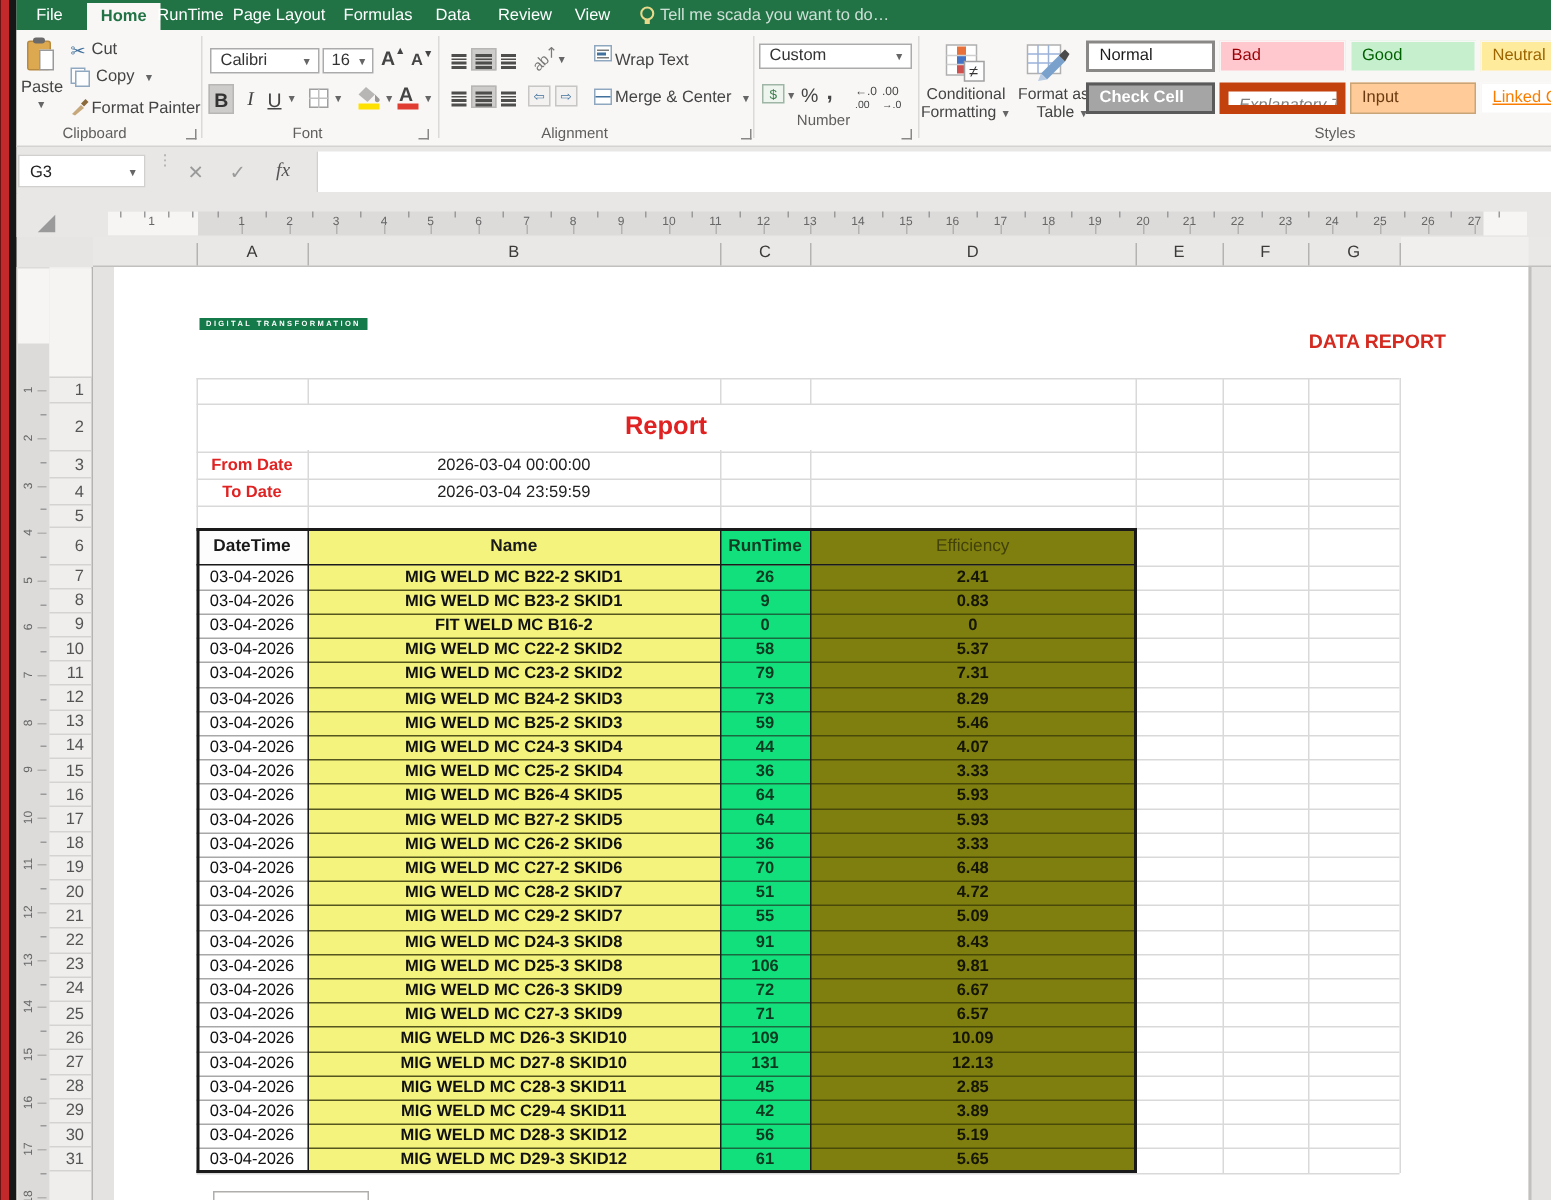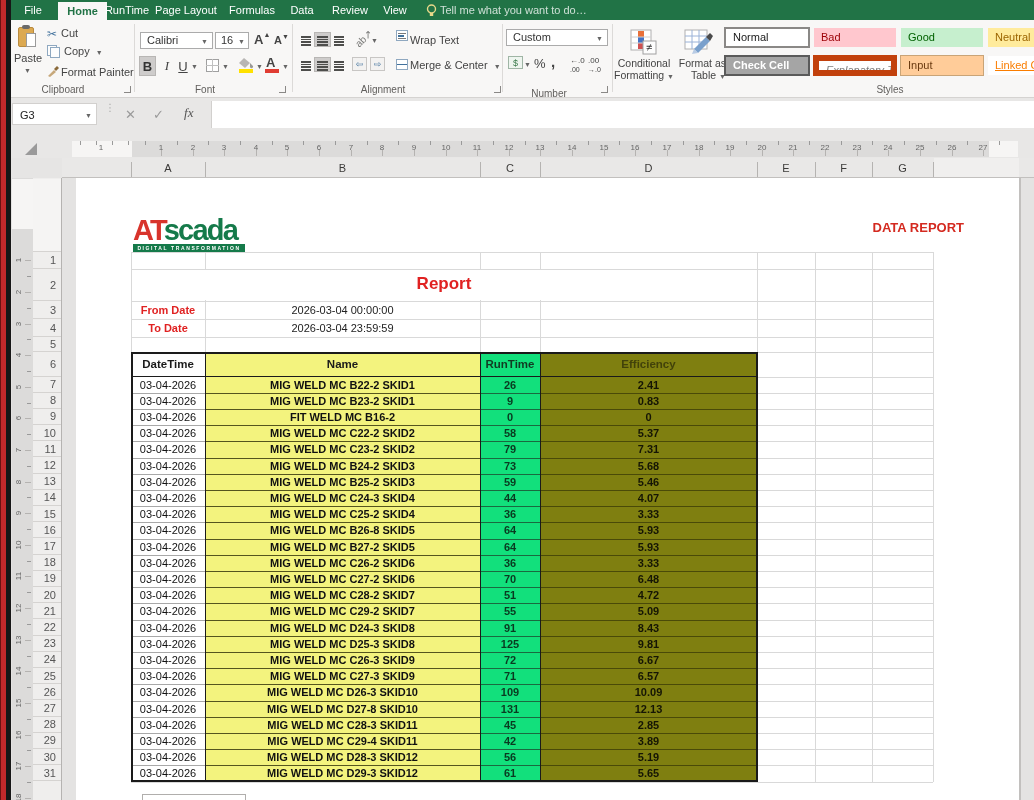--- a/index.html
+++ b/index.html
@@ -23,21 +23,21 @@
 <div class="ab" style="left:67px;top:0;width:120px;height:20px;color:#fff;font-size:11px;font-weight:400;text-align:center;line-height:20px">RunTime</div>
 <div class="ab" style="left:126px;top:0;width:120px;height:20px;color:#fff;font-size:11px;font-weight:400;text-align:center;line-height:20px">Page Layout</div>
 <div class="ab" style="left:192px;top:0;width:120px;height:20px;color:#fff;font-size:11px;font-weight:400;text-align:center;line-height:20px">Formulas</div>
 <div class="ab" style="left:242px;top:0;width:120px;height:20px;color:#fff;font-size:11px;font-weight:400;text-align:center;line-height:20px">Data</div>
 <div class="ab" style="left:290px;top:0;width:120px;height:20px;color:#fff;font-size:11px;font-weight:400;text-align:center;line-height:20px">Review</div>
 <div class="ab" style="left:335px;top:0;width:120px;height:20px;color:#fff;font-size:11px;font-weight:400;text-align:center;line-height:20px">View</div>
 <svg class="ab" style="left:426px;top:4px" width="11" height="13">
     <circle cx="5.5" cy="5" r="4" fill="none" stroke="#e8d98a" stroke-width="1.4"></circle>
     <rect x="3.8" y="9" width="3.4" height="3" fill="#e8d98a"></rect>
   </svg>
-<div class="ab" style="left:440px;top:0;width:300px;height:20px;color:rgba(255,255,255,.78);font-size:11px;line-height:21px">Tell me what you want to do…</div>
+<div class="ab" style="left:440px;top:0;width:300px;height:20px;color:rgba(255,255,255,.78);font-size:11px;line-height:21px">Tell me scada you want to do…</div>
 <div class="ab" style="left:11px;top:20px;width:1023px;height:78px;background:#f8f7f6;border-bottom:1px solid #d5d3d1"></div>
 <div class="sep" style="left:134px;top:24px;height:68px"></div>
 <div class="sep" style="left:292px;top:24px;height:68px"></div>
 <div class="sep" style="left:502px;top:24px;height:68px"></div>
 <div class="sep" style="left:612px;top:24px;height:68px"></div>
 <div class="ab" style="left:18px;top:27px;width:16px;height:20px;background:#dca951;border:1px solid #b88a3e;border-radius:2px"></div>
 <div class="ab" style="left:22px;top:25px;width:8px;height:4px;background:#6a6a6a;border-radius:2px"></div>
 <div class="ab" style="left:26px;top:33px;width:10px;height:14px;background:#fff;border:1px solid #9a9a9a"></div>
 <div class="ab" style="left:13px;top:52px;width:30px;height:12px;color:#444;font-size:11px;text-align:center">Paste</div>
 <div class="ab" style="left:24px;top:67px;width:8px;height:6px;color:#666;font-size:7px">▼</div>
@@ -128,21 +128,21 @@
 <div class="ab" style="left:410px;top:59px;color:#444;font-size:11px">Merge &amp; Center&nbsp;&nbsp;<span style="font-size:7px;color:#666">▼</span></div>
 <div class="glab" style="left:352px;top:84px;width:62px">Alignment</div>
 <div class="ab" style="left:494px;top:86px;width:7px;height:7px;border-right:1px solid #8a8886;border-bottom:1px solid #8a8886"></div>
 <div class="cb" style="left:506px;top:29px;width:102px;height:17px;line-height:15px;padding-left:6px">Custom<span style="position:absolute;right:4px;top:1px;font-size:7px;color:#666">▼</span></div>
 <div class="ab" style="left:508px;top:56px;width:15px;height:13px;border:1px solid #9fb5a5;background:#eef5ef;color:#3a7a4a;font-size:9px;text-align:center;line-height:12px">$</div>
 <div class="ab" style="left:524px;top:61px;font-size:7px;color:#666">▼</div>
 <div class="ab" style="left:534px;top:56px;color:#444;font-size:13px">%</div>
 <div class="ab" style="left:551px;top:53px;color:#444;font-size:15px;font-weight:600">,</div>
 <div class="ab" style="left:570px;top:56px;color:#444;font-size:8px">←.0<br><span style="font-size:7px">.00</span></div>
 <div class="ab" style="left:588px;top:56px;color:#444;font-size:8px">.00<br><span style="font-size:7px">→.0</span></div>
-<div class="glab" style="left:518px;top:88px;width:62px">Number</div>
+<div class="glab" style="left:518px;top:75px;width:62px">Number</div>
 <div class="ab" style="left:601px;top:86px;width:7px;height:7px;border-right:1px solid #8a8886;border-bottom:1px solid #8a8886"></div>
 <svg class="ab" style="left:630px;top:29px" width="27" height="26">
     <rect x="1" y="1" width="20" height="20" fill="#fff" stroke="#b0b0b0"></rect>
     <rect x="8" y="2" width="6" height="6" fill="#e8703a"></rect>
     <rect x="8" y="8" width="6" height="6" fill="#4472c4"></rect>
     <rect x="8" y="14" width="6" height="6" fill="#d05050"></rect>
     <line x1="1" y1="8" x2="21" y2="8" stroke="#d0d0d0"></line>
     <line x1="1" y1="14" x2="21" y2="14" stroke="#d0d0d0"></line>
     <rect x="13" y="12" width="13" height="13" fill="#fdfdfd" stroke="#a0a0a0"></rect>
     <text x="16" y="22" font-size="11" fill="#333">≠</text>
@@ -416,37 +416,36 @@
 <div class="g" style="left:131px;top:252px;width:1px;height:530px"></div>
 <div class="g" style="left:205px;top:252px;width:1px;height:530px"></div>
 <div class="g" style="left:480px;top:252px;width:1px;height:530px"></div>
 <div class="g" style="left:540px;top:252px;width:1px;height:530px"></div>
 <div class="g" style="left:757px;top:252px;width:1px;height:530px"></div>
 <div class="g" style="left:815px;top:252px;width:1px;height:530px"></div>
 <div class="g" style="left:872px;top:252px;width:1px;height:530px"></div>
 <div class="g" style="left:933px;top:252px;width:1px;height:530px"></div>
 <div class="ab" style="left:132px;top:270px;width:624px;height:30px;background:#fff"></div>
 <div class="ab" style="left:133px;top:214px;width:113px;height:40px">
-    <div style="font-weight:700;font-size:29px;letter-spacing:-1.8px;line-height:32px;font-family:'Liberation Sans',sans-serif"><span style="color:#d8342c">AT</span><span style="color:#157a4a">scada</span></div>
     <div style="margin-top:-2px;width:112px;height:8px;background:#157a4a;color:#fff;font-size:5px;letter-spacing:1.6px;text-align:center;line-height:8px;font-weight:700">DIGITAL TRANSFORMATION</div>
   </div>
 <div class="ab" style="left:764px;top:220px;width:200px;height:15px;text-align:right;color:#d42a20;font-weight:700;font-size:13px">DATA REPORT</div>
 <div class="ab" style="left:131px;top:274px;width:626px;text-align:center;color:#e02222;font-weight:700;font-size:17px">Report</div>
 <div class="ab" style="left:131px;top:302px;width:74px;height:17px;color:#e02222;font-weight:700;font-size:11px;text-align:center;line-height:17px">From Date</div>
 <div class="ab" style="left:205px;top:302px;width:275px;height:17px;color:#222;font-size:11px;text-align:center;line-height:17px">2026-03-04 00:00:00</div>
 <div class="ab" style="left:131px;top:320px;width:74px;height:17px;color:#e02222;font-weight:700;font-size:11px;text-align:center;line-height:17px">To Date</div>
 <div class="ab" style="left:205px;top:320px;width:275px;height:17px;color:#222;font-size:11px;text-align:center;line-height:17px">2026-03-04 23:59:59</div>
 <div class="ab" style="left:131px;top:351.5px;width:74px;height:25px;background:#fdfdfd"></div>
 <div class="ab" style="left:205px;top:351.5px;width:275px;height:25px;background:#f3f37e"></div>
 <div class="ab" style="left:480px;top:351.5px;width:60px;height:25px;background:#12e07c"></div>
 <div class="ab" style="left:540px;top:351.5px;width:217px;height:25px;background:#7f7f10"></div>
 <div class="ab ctr" style="left:131px;top:351.5px;width:74px;height:25px;font-weight:700;font-size:11.5px;color:#1a1a1a">DateTime</div>
 <div class="ab ctr" style="left:205px;top:351.5px;width:275px;height:25px;font-weight:700;font-size:11.5px;color:#1a1a1a">Name</div>
 <div class="ab ctr" style="left:480px;top:351.5px;width:60px;height:25px;font-weight:700;font-size:11.5px;color:#113b22">RunTime</div>
-<div class="ab ctr" style="left:540px;top:351.5px;width:217px;height:25px;font-weight:700;font-size:11.5px;color:#42420a">Efficiency</div>
+<div class="ab ctr" style="left:540px;top:351.5px;width:217px;height:25px;font-weight:400;font-size:11.5px;color:#42420a">Efficiency</div>
 <div class="ab" style="left:131px;top:376.5px;width:74px;height:405.0px;background:#fff"></div>
 <div class="ab" style="left:205px;top:376.5px;width:275px;height:405.0px;background:#f3f37e"></div>
 <div class="ab" style="left:480px;top:376.5px;width:60px;height:405.0px;background:#12e07c"></div>
 <div class="ab" style="left:540px;top:376.5px;width:217px;height:405.0px;background:#7f7f10"></div>
 <div class="ab" style="left:131px;top:392.7px;width:74px;height:1px;background:#a8a8a8"></div>
 <div class="ab" style="left:205px;top:392.7px;width:275px;height:1px;background:#55551e"></div>
 <div class="ab" style="left:480px;top:392.7px;width:60px;height:1px;background:#1a6a40"></div>
 <div class="ab" style="left:540px;top:392.7px;width:217px;height:1px;background:#4a4a08"></div>
 <div class="ab" style="left:131px;top:408.9px;width:74px;height:1px;background:#a8a8a8"></div>
 <div class="ab" style="left:205px;top:408.9px;width:275px;height:1px;background:#55551e"></div>
@@ -556,35 +555,35 @@
 <div class="celltxt" style="left:205px;top:425.1px;width:275px;font-weight:700">MIG WELD MC C22-2 SKID2</div>
 <div class="celltxt" style="left:480px;top:425.1px;width:60px;font-weight:700;color:#0a3a20">58</div>
 <div class="celltxt" style="left:540px;top:425.1px;width:217px;font-weight:700;color:#151505">5.37</div>
 <div class="celltxt" style="left:131px;top:441.3px;width:74px">03-04-2026</div>
 <div class="celltxt" style="left:205px;top:441.3px;width:275px;font-weight:700">MIG WELD MC C23-2 SKID2</div>
 <div class="celltxt" style="left:480px;top:441.3px;width:60px;font-weight:700;color:#0a3a20">79</div>
 <div class="celltxt" style="left:540px;top:441.3px;width:217px;font-weight:700;color:#151505">7.31</div>
 <div class="celltxt" style="left:131px;top:457.5px;width:74px">03-04-2026</div>
 <div class="celltxt" style="left:205px;top:457.5px;width:275px;font-weight:700">MIG WELD MC B24-2 SKID3</div>
 <div class="celltxt" style="left:480px;top:457.5px;width:60px;font-weight:700;color:#0a3a20">73</div>
-<div class="celltxt" style="left:540px;top:457.5px;width:217px;font-weight:700;color:#151505">5.68</div>
+<div class="celltxt" style="left:540px;top:457.5px;width:217px;font-weight:700;color:#151505">8.29</div>
 <div class="celltxt" style="left:131px;top:473.7px;width:74px">03-04-2026</div>
 <div class="celltxt" style="left:205px;top:473.7px;width:275px;font-weight:700">MIG WELD MC B25-2 SKID3</div>
 <div class="celltxt" style="left:480px;top:473.7px;width:60px;font-weight:700;color:#0a3a20">59</div>
 <div class="celltxt" style="left:540px;top:473.7px;width:217px;font-weight:700;color:#151505">5.46</div>
 <div class="celltxt" style="left:131px;top:489.9px;width:74px">03-04-2026</div>
 <div class="celltxt" style="left:205px;top:489.9px;width:275px;font-weight:700">MIG WELD MC C24-3 SKID4</div>
 <div class="celltxt" style="left:480px;top:489.9px;width:60px;font-weight:700;color:#0a3a20">44</div>
 <div class="celltxt" style="left:540px;top:489.9px;width:217px;font-weight:700;color:#151505">4.07</div>
 <div class="celltxt" style="left:131px;top:506.1px;width:74px">03-04-2026</div>
 <div class="celltxt" style="left:205px;top:506.1px;width:275px;font-weight:700">MIG WELD MC C25-2 SKID4</div>
 <div class="celltxt" style="left:480px;top:506.1px;width:60px;font-weight:700;color:#0a3a20">36</div>
 <div class="celltxt" style="left:540px;top:506.1px;width:217px;font-weight:700;color:#151505">3.33</div>
 <div class="celltxt" style="left:131px;top:522.3px;width:74px">03-04-2026</div>
-<div class="celltxt" style="left:205px;top:522.3px;width:275px;font-weight:700">MIG WELD MC B26-8 SKID5</div>
+<div class="celltxt" style="left:205px;top:522.3px;width:275px;font-weight:700">MIG WELD MC B26-4 SKID5</div>
 <div class="celltxt" style="left:480px;top:522.3px;width:60px;font-weight:700;color:#0a3a20">64</div>
 <div class="celltxt" style="left:540px;top:522.3px;width:217px;font-weight:700;color:#151505">5.93</div>
 <div class="celltxt" style="left:131px;top:538.5px;width:74px">03-04-2026</div>
 <div class="celltxt" style="left:205px;top:538.5px;width:275px;font-weight:700">MIG WELD MC B27-2 SKID5</div>
 <div class="celltxt" style="left:480px;top:538.5px;width:60px;font-weight:700;color:#0a3a20">64</div>
 <div class="celltxt" style="left:540px;top:538.5px;width:217px;font-weight:700;color:#151505">5.93</div>
 <div class="celltxt" style="left:131px;top:554.7px;width:74px">03-04-2026</div>
 <div class="celltxt" style="left:205px;top:554.7px;width:275px;font-weight:700">MIG WELD MC C26-2 SKID6</div>
 <div class="celltxt" style="left:480px;top:554.7px;width:60px;font-weight:700;color:#0a3a20">36</div>
 <div class="celltxt" style="left:540px;top:554.7px;width:217px;font-weight:700;color:#151505">3.33</div>
@@ -599,21 +598,21 @@
 <div class="celltxt" style="left:131px;top:603.3px;width:74px">03-04-2026</div>
 <div class="celltxt" style="left:205px;top:603.3px;width:275px;font-weight:700">MIG WELD MC C29-2 SKID7</div>
 <div class="celltxt" style="left:480px;top:603.3px;width:60px;font-weight:700;color:#0a3a20">55</div>
 <div class="celltxt" style="left:540px;top:603.3px;width:217px;font-weight:700;color:#151505">5.09</div>
 <div class="celltxt" style="left:131px;top:619.5px;width:74px">03-04-2026</div>
 <div class="celltxt" style="left:205px;top:619.5px;width:275px;font-weight:700">MIG WELD MC D24-3 SKID8</div>
 <div class="celltxt" style="left:480px;top:619.5px;width:60px;font-weight:700;color:#0a3a20">91</div>
 <div class="celltxt" style="left:540px;top:619.5px;width:217px;font-weight:700;color:#151505">8.43</div>
 <div class="celltxt" style="left:131px;top:635.7px;width:74px">03-04-2026</div>
 <div class="celltxt" style="left:205px;top:635.7px;width:275px;font-weight:700">MIG WELD MC D25-3 SKID8</div>
-<div class="celltxt" style="left:480px;top:635.7px;width:60px;font-weight:700;color:#0a3a20">125</div>
+<div class="celltxt" style="left:480px;top:635.7px;width:60px;font-weight:700;color:#0a3a20">106</div>
 <div class="celltxt" style="left:540px;top:635.7px;width:217px;font-weight:700;color:#151505">9.81</div>
 <div class="celltxt" style="left:131px;top:651.9px;width:74px">03-04-2026</div>
 <div class="celltxt" style="left:205px;top:651.9px;width:275px;font-weight:700">MIG WELD MC C26-3 SKID9</div>
 <div class="celltxt" style="left:480px;top:651.9px;width:60px;font-weight:700;color:#0a3a20">72</div>
 <div class="celltxt" style="left:540px;top:651.9px;width:217px;font-weight:700;color:#151505">6.67</div>
 <div class="celltxt" style="left:131px;top:668.1px;width:74px">03-04-2026</div>
 <div class="celltxt" style="left:205px;top:668.1px;width:275px;font-weight:700">MIG WELD MC C27-3 SKID9</div>
 <div class="celltxt" style="left:480px;top:668.1px;width:60px;font-weight:700;color:#0a3a20">71</div>
 <div class="celltxt" style="left:540px;top:668.1px;width:217px;font-weight:700;color:#151505">6.57</div>
 <div class="celltxt" style="left:131px;top:684.3px;width:74px">03-04-2026</div>

